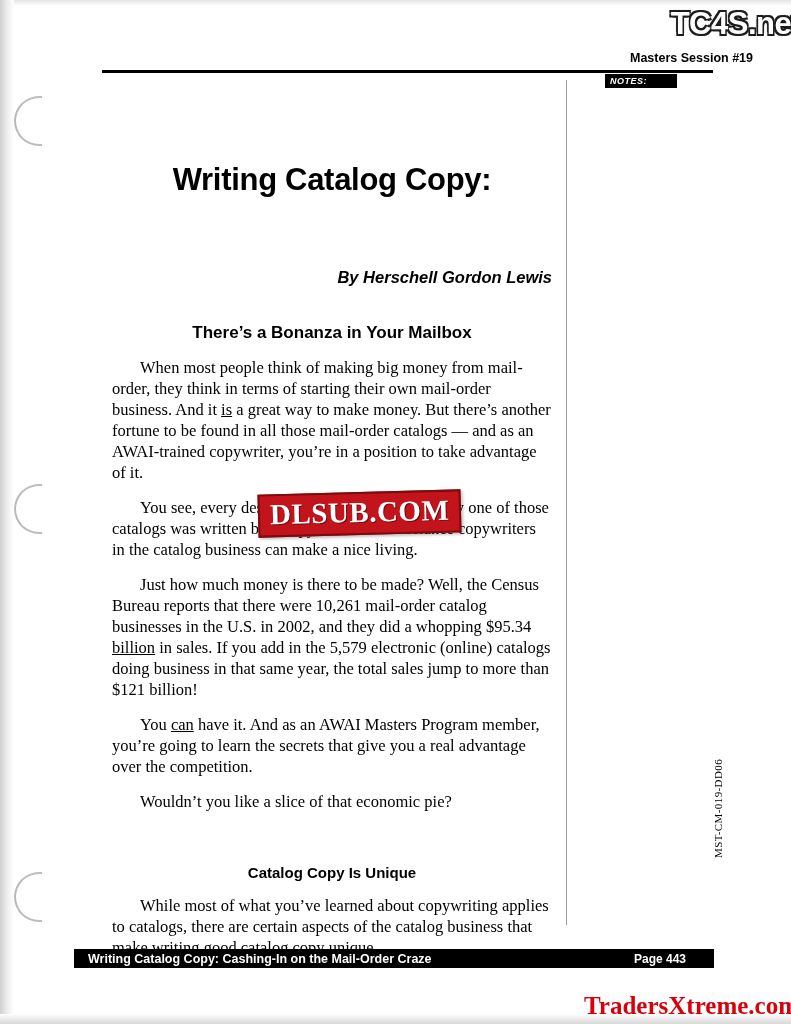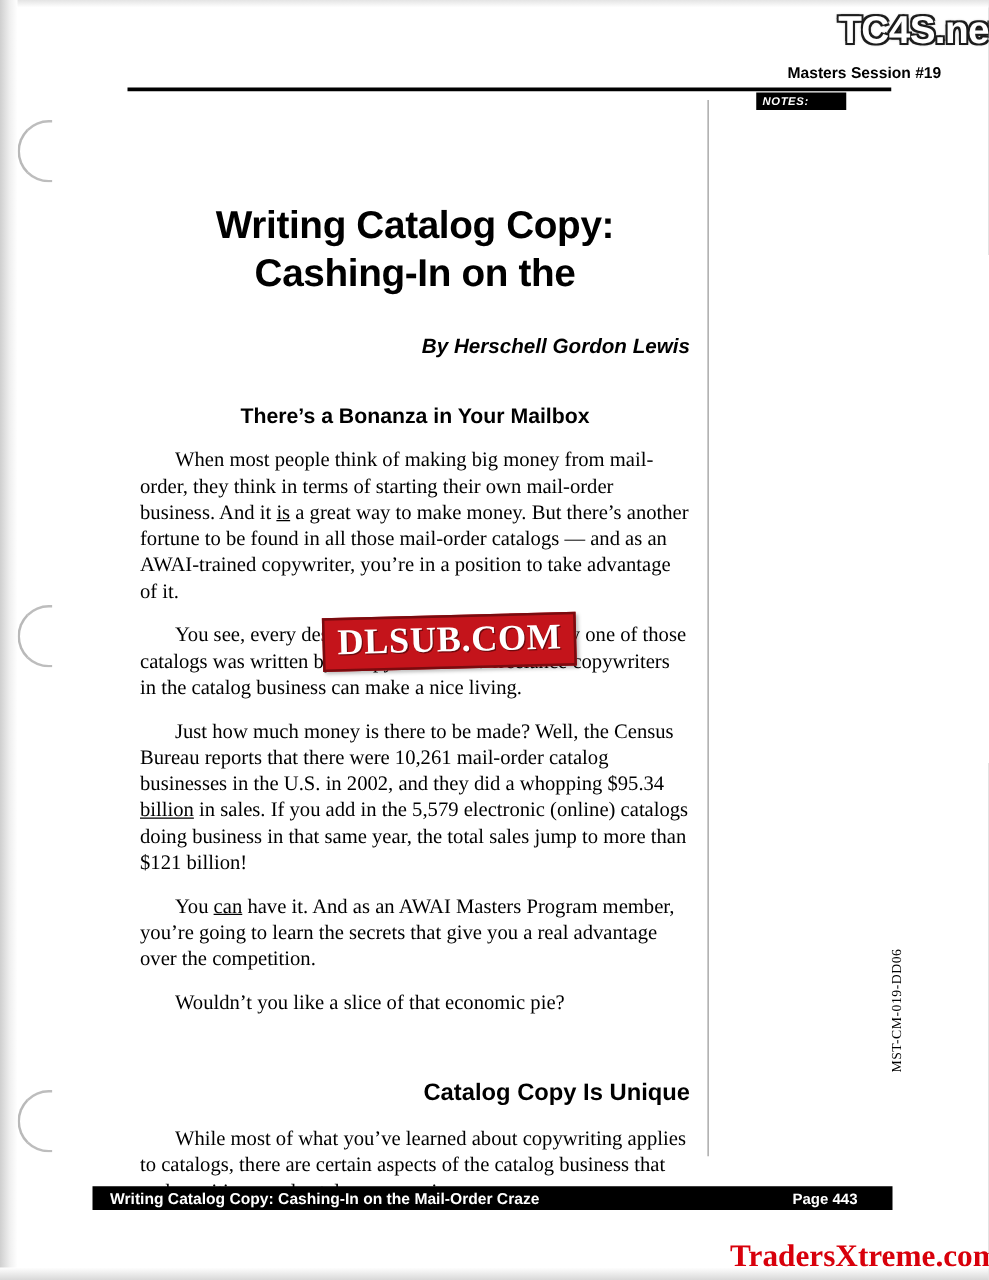--- a/index.html
+++ b/index.html
@@ -172,22 +172,21 @@
   }
   h2.section-head {
     margin: 36px 0 0 0;
     font-family: "Liberation Sans", sans-serif;
     font-weight: bold;
     font-size: 17px;
     text-align: center;
   }
   h2.section-head.second {
     margin-top: 52px;
-    font-size: 19px;
-    text-align: right;
+    font-size: 15px;
   }
   p.body {
     margin: 14px 0 0 0;
     font-size: 16.5px;
     line-height: 21px;
     text-indent: 28px;
     text-align: left;
   }
   p.body u { text-decoration: underline; }
 
@@ -250,21 +249,21 @@
   <div class="session-label">Masters Session #19</div>
   <div class="header-rule"></div>
   <div class="notes-box">
     <span>NOTES:</span>
   </div>
   <div class="notes-divider"></div>
 
   <div class="column">
     <h1 class="doc-title">
       <span>Writing Catalog Copy:</span><br>
-      <span>Cashing-In on the</span><br>
+      <br>
     </h1>
 
     <div class="byline">By Herschell Gordon Lewis</div>
 
     <h2 class="section-head">There’s a Bonanza in Your Mailbox</h2>
 
     <p class="body"><span>When most people think of making big money from mail-order, they think in terms of starting their own mail-order business. And it </span><u>is</u><span> a great way to make money. But there’s another fortune to be found in all those mail-order catalogs — and as an AWAI-trained copywriter, you’re in a position to take advantage of it.</span></p>
 
     <p class="body">You see, every description of every item in every one of those catalogs was written by a copywriter. And freelance copywriters in the catalog business can make a nice living.</p>
 

